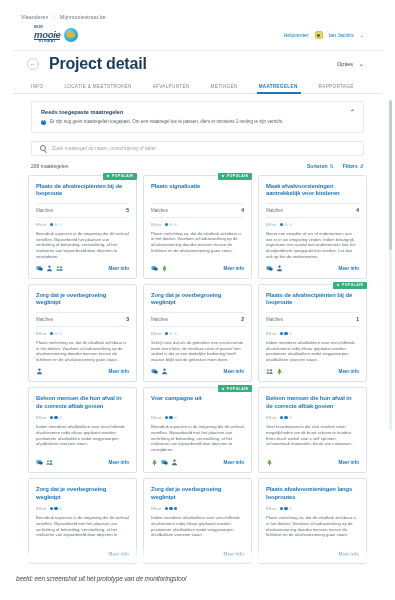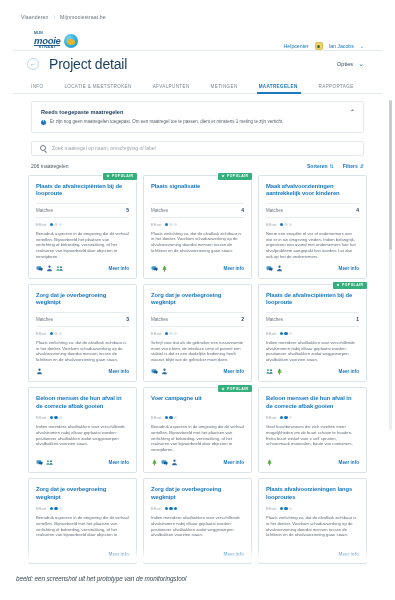--- a/index.html
+++ b/index.html
@@ -17,21 +17,21 @@
     display:flex; align-items:flex-end; gap:5px;
     padding: 5px 0 0 21px;
     font-size: 5.2px; color:#6b7680; letter-spacing:.1px;
   }
   .govbar .sep { color:#c3ccd3; }
 
   
   .brandbar {
     height: 31px; background:#fff;
     border-bottom:1px solid #e6ebef;
-    display:flex; align-items:flex-end;
+    display:flex; align-items:center;
     padding: 0 18px 0 21px;
     margin: 0 13px;
   }
   .logo { display:flex; align-items:center; gap:3px; }
   .logo-txt { display:flex; flex-direction:column; line-height:1; }
   .logo-sup { font-size:3.4px; font-weight:bold; color:#1a5a8e; letter-spacing:.2px;}
   .logo-main {
     font-size:9.5px; font-weight:bold; font-style:italic; color:#1a5a8e;
     letter-spacing:-.3px; line-height:9px;
   }
@@ -64,21 +64,21 @@
     margin: 0 13px; background:#fff;
     height: 26px; display:flex; align-items:center;
     padding: 0 18px 0 14px; gap:10px;
   }
   .backbtn {
     width:12px;height:12px;border-radius:50%;
     border:1px solid #bfd8ea; color:#1b78bf;
     display:flex;align-items:center;justify-content:center;
     font-size:6px; background:#fff;
   }
-  .ptitle { font-size:14px; font-weight:normal; color:#1a3d5c; letter-spacing:-.2px;}
+  .ptitle { font-size:16px; font-weight:bold; color:#1a3d5c; letter-spacing:-.2px;}
   .opties { font-size:5.6px; color:#3a4a57; display:flex; align-items:center; gap:5px;}
   .opties .caret2 { color:#1b78bf; font-size:7px; }
 
   
   .tabs {
     margin: 0 13px; background:#fff;
     border-bottom:1px solid #e2e8ed;
     display:flex; align-items:flex-end; gap:0;
     padding-left:18px; height:17px;
   }

